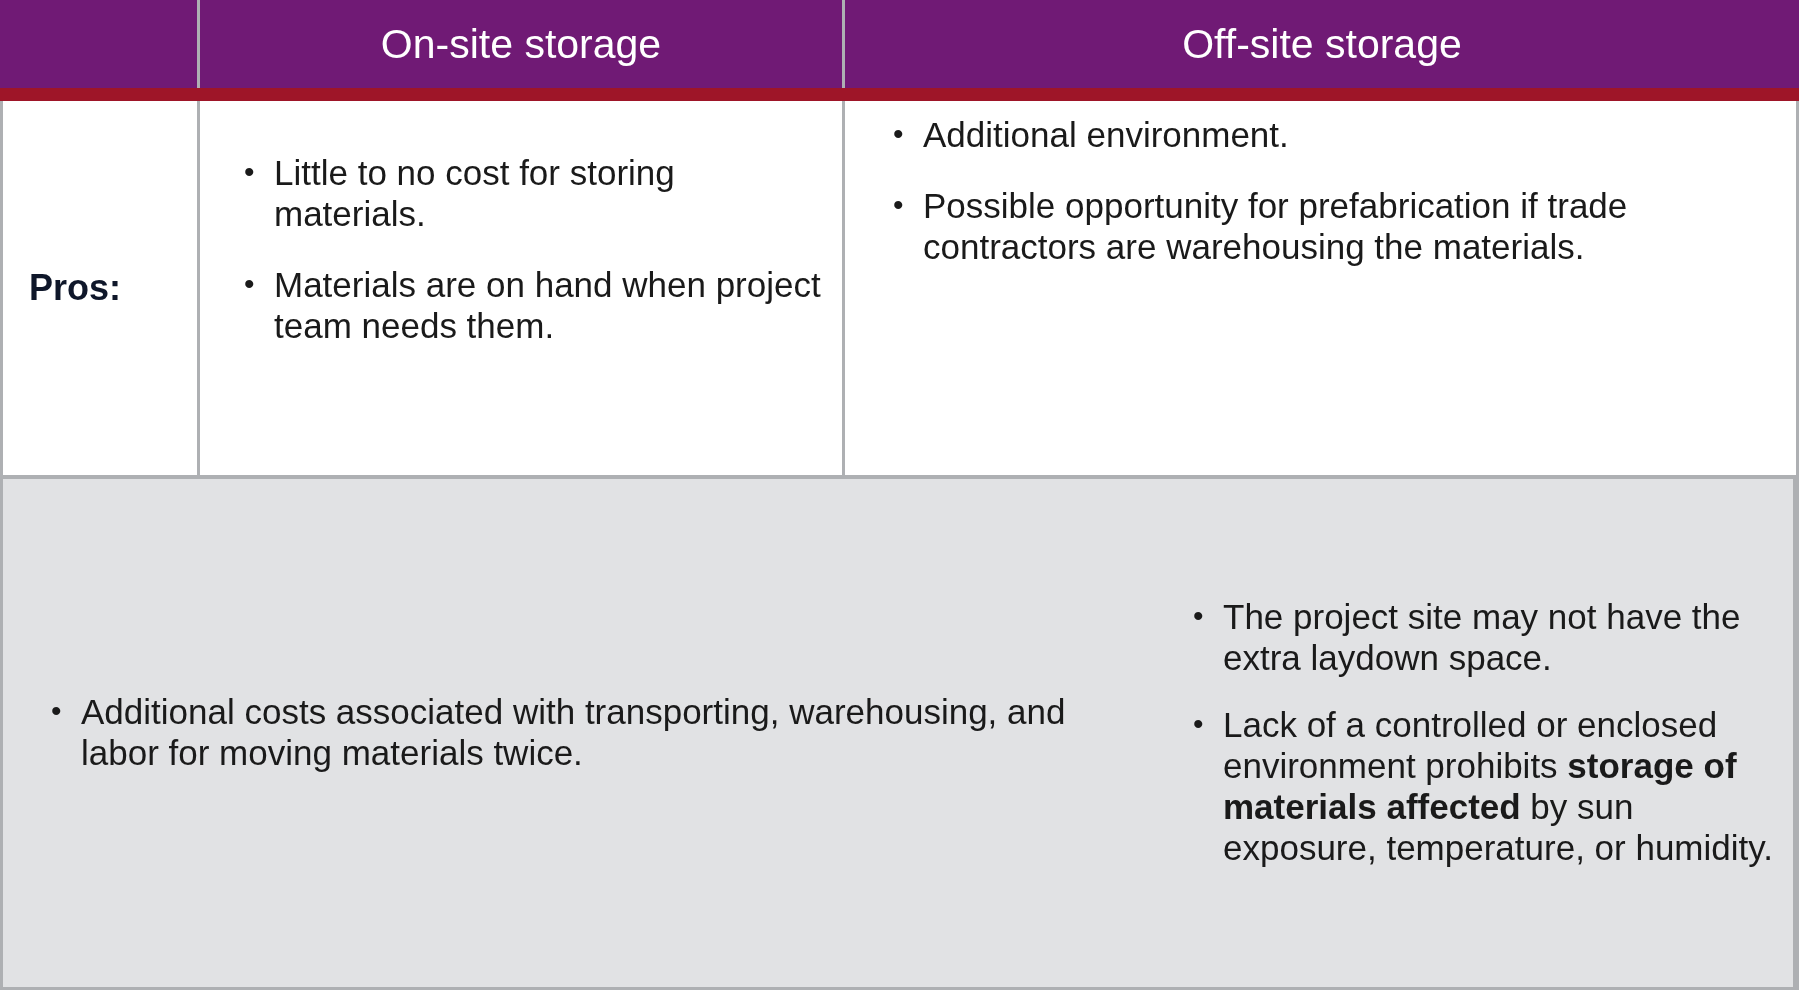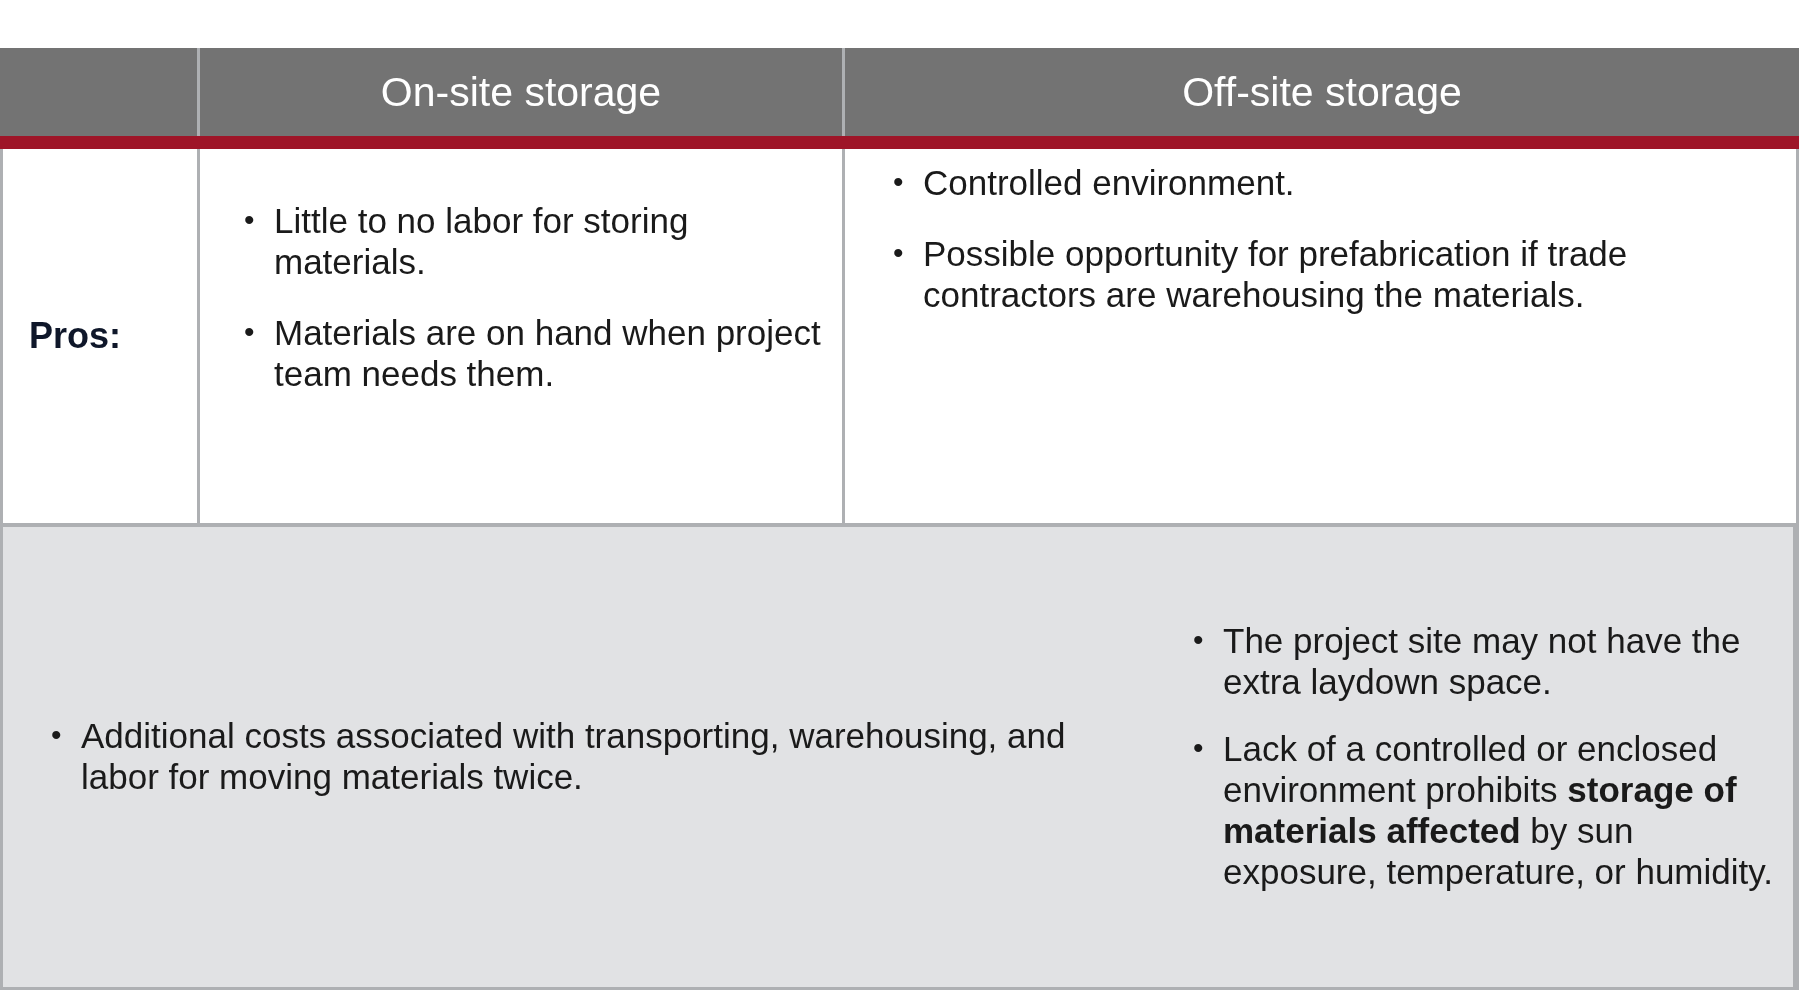--- a/index.html
+++ b/index.html
@@ -20,24 +20,23 @@
     height: 990px;
     box-sizing: border-box;
     display: flex;
     flex-direction: column;
   }
 
   
   .thead {
     display: flex;
     height: 88px;
-    background: #737373;
+    background: #701a75;
     box-sizing: border-box;
     flex: 0 0 auto;
-    margin-top: 48px;
   }
   .th {
     display: flex;
     align-items: center;
     justify-content: center;
     color: #ffffff;
     font-size: 41px;
     font-weight: 400;
     letter-spacing: 0px;
     box-sizing: border-box;
@@ -151,30 +150,30 @@
   <div class="tbody">
 
     <div class="row row-pros">
       <div class="cell-label">
         <span>Pros:</span>
       </div>
 
       <div class="cell-list cell-on pros-on">
         <div class="cell-inner top pros-on-inner">
           <ul class="bullets gap-lg">
-            <li>Little to no labor for storing materials.</li>
+            <li>Little to no cost for storing materials.</li>
             <li>Materials are on hand when project team needs them.</li>
           </ul>
         </div>
       </div>
 
       <div class="cell-list cell-off pros-off">
         <div class="cell-inner top pros-off-inner">
           <ul class="bullets gap-lg">
-            <li>Controlled environment.</li>
+            <li>Additional environment.</li>
             <li>Possible opportunity for prefabrication if trade contractors are warehousing the materials.</li>
           </ul>
         </div>
       </div>
     </div>
 
     <div class="row row-cons">
 
       <div class="cell-list cell-off cons-off">
         <div class="cell-inner">

